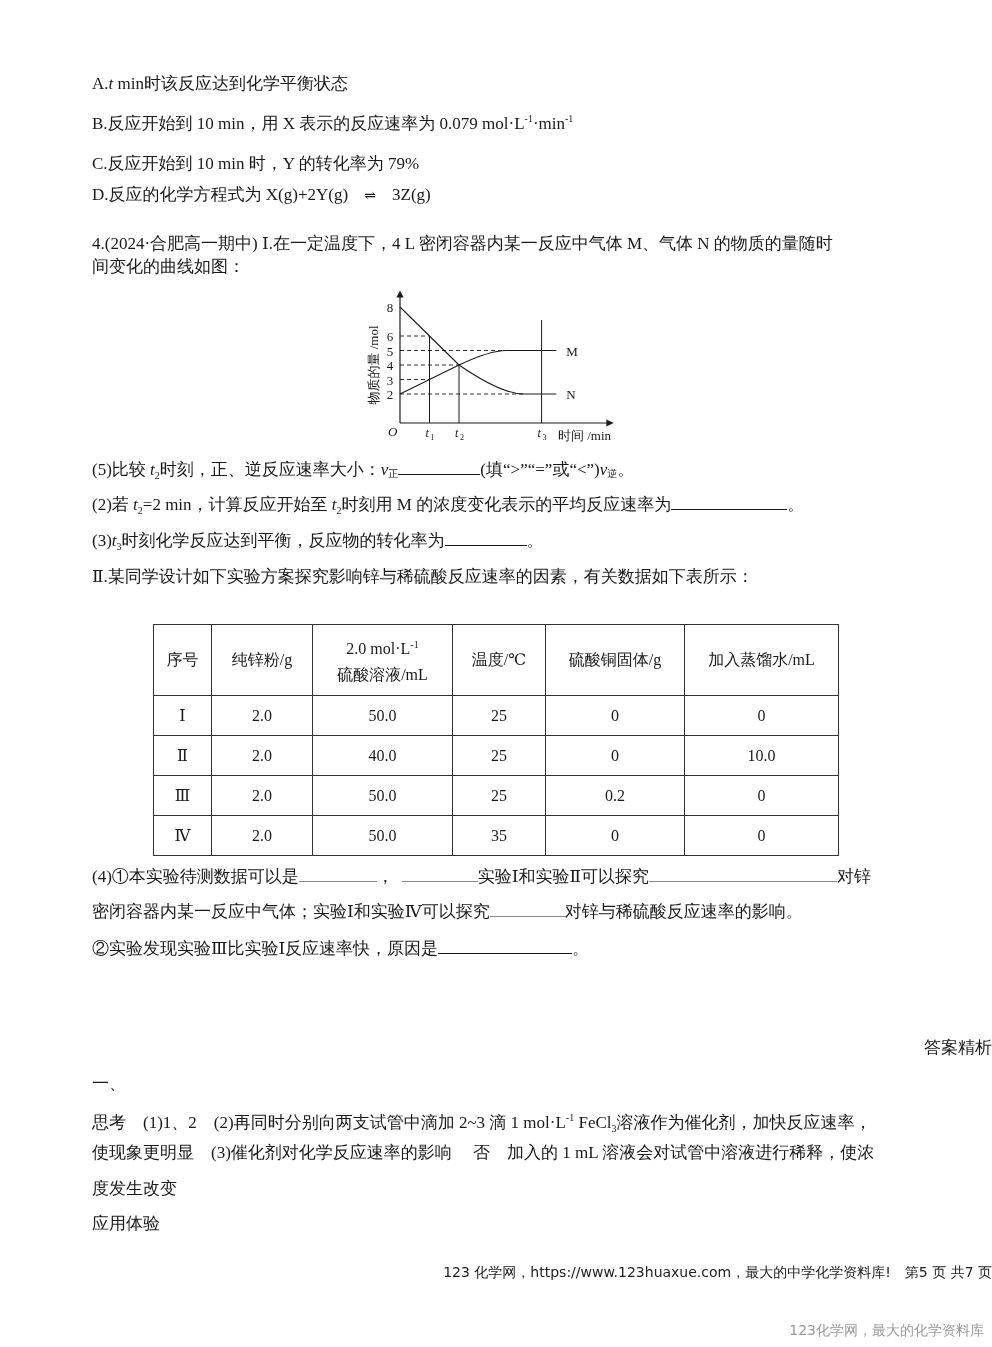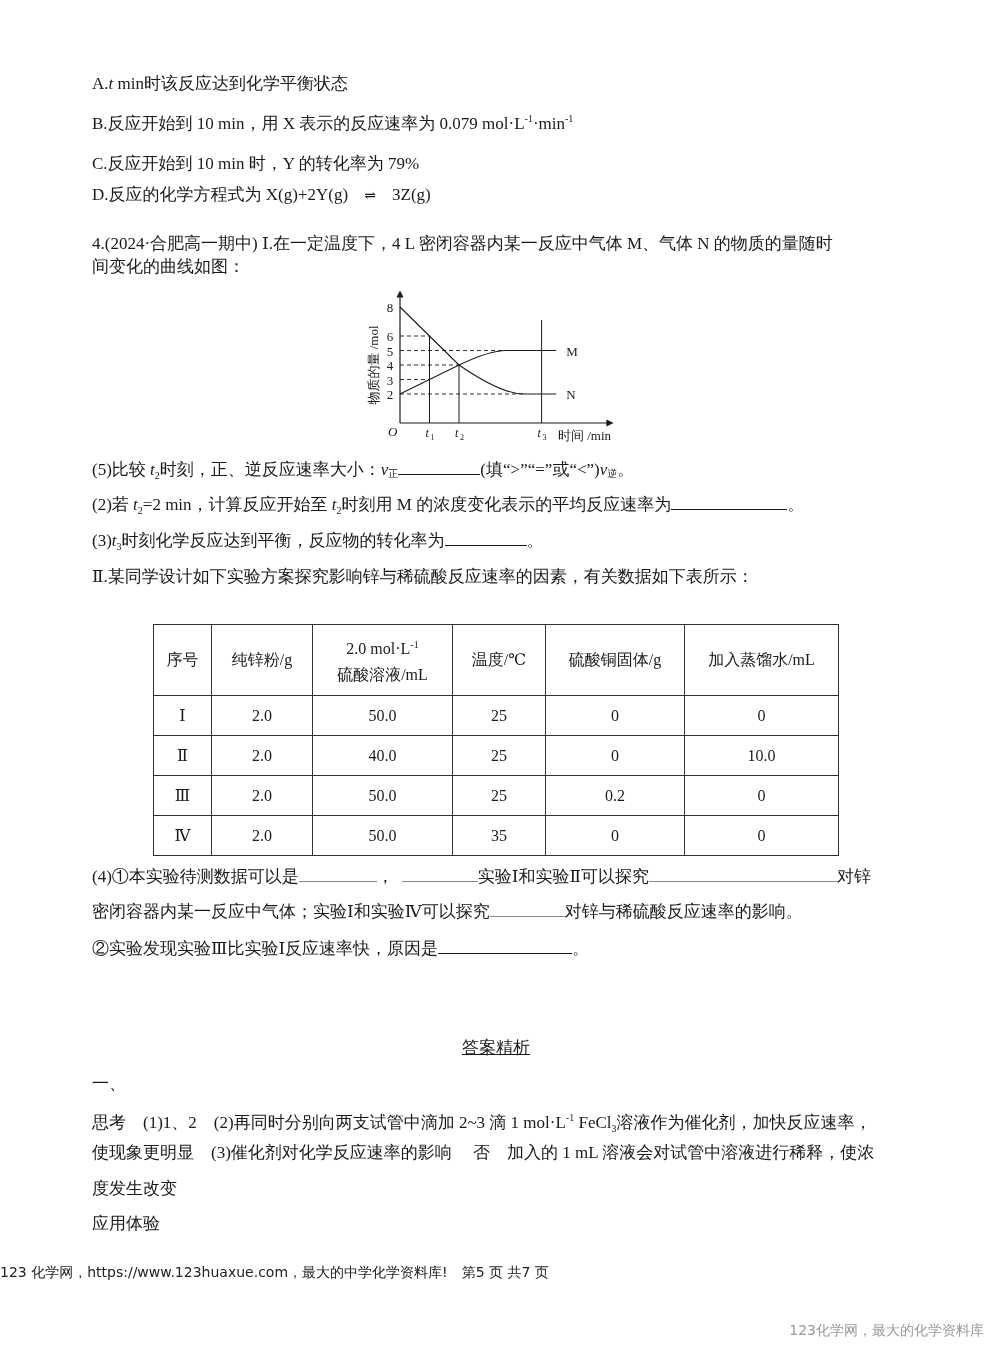--- a/index.html
+++ b/index.html
@@ -10,22 +10,22 @@
   .blank.grey { border-bottom-color: #888; }
   sub, sup { font-size: 10px; }
   .it { font-style: italic; }
   .small-sub { font-size: 10px; vertical-align: -2px; }
   #graph { position: absolute; left: 360px; top: 290px; width: 280px; height: 160px; }
   #graph text { font-family: "Liberation Serif", serif; fill: #1a1a1a; }
   table.exp { position: absolute; left: 153px; top: 624px; border-collapse: collapse; font-size: 16px; }
   table.exp td, table.exp th { border: 1px solid #333; text-align: center; font-weight: normal; padding: 0; }
   table.exp th { height: 70px; line-height: 26px; }
   table.exp td { height: 39px; }
-  .center-title { position: absolute; left: 0; width: 992px; text-align: center; top: 1036px; font-size: 17px; text-decoration: underline; }
-  .footer { position: absolute; top: 1264px; left: 0; width: 992px; text-align: left;
+  .center-title { position: absolute; left: 0; width: 992px; text-align: right; top: 1036px; font-size: 17px; }
+  .footer { position: absolute; top: 1264px; left: 0; width: 992px; text-align: right;
             font-family: "DejaVu Sans", sans-serif; font-size: 14px; color: #222; }
   .watermark { position: absolute; right: 8px; top: 1322px; font-family: "DejaVu Sans", sans-serif;
                font-size: 14px; color: #999; text-align: center; }
 </style>
 </head>
 <body>
 
 <div class="line" style="top:72px"><span>A.</span><span class="it">t</span><span> min时该反应达到化学平衡状态</span></div>
 <div class="line" style="top:107px"><span>B.反应开始到 10 min，用 X 表示的反应速率为 0.079 mol·L</span><sup>-1</sup><span>·min</span><sup>-1</sup></div>
 <div class="line" style="top:152px">C.反应开始到 10 min 时，Y 的转化率为 79%</div>

